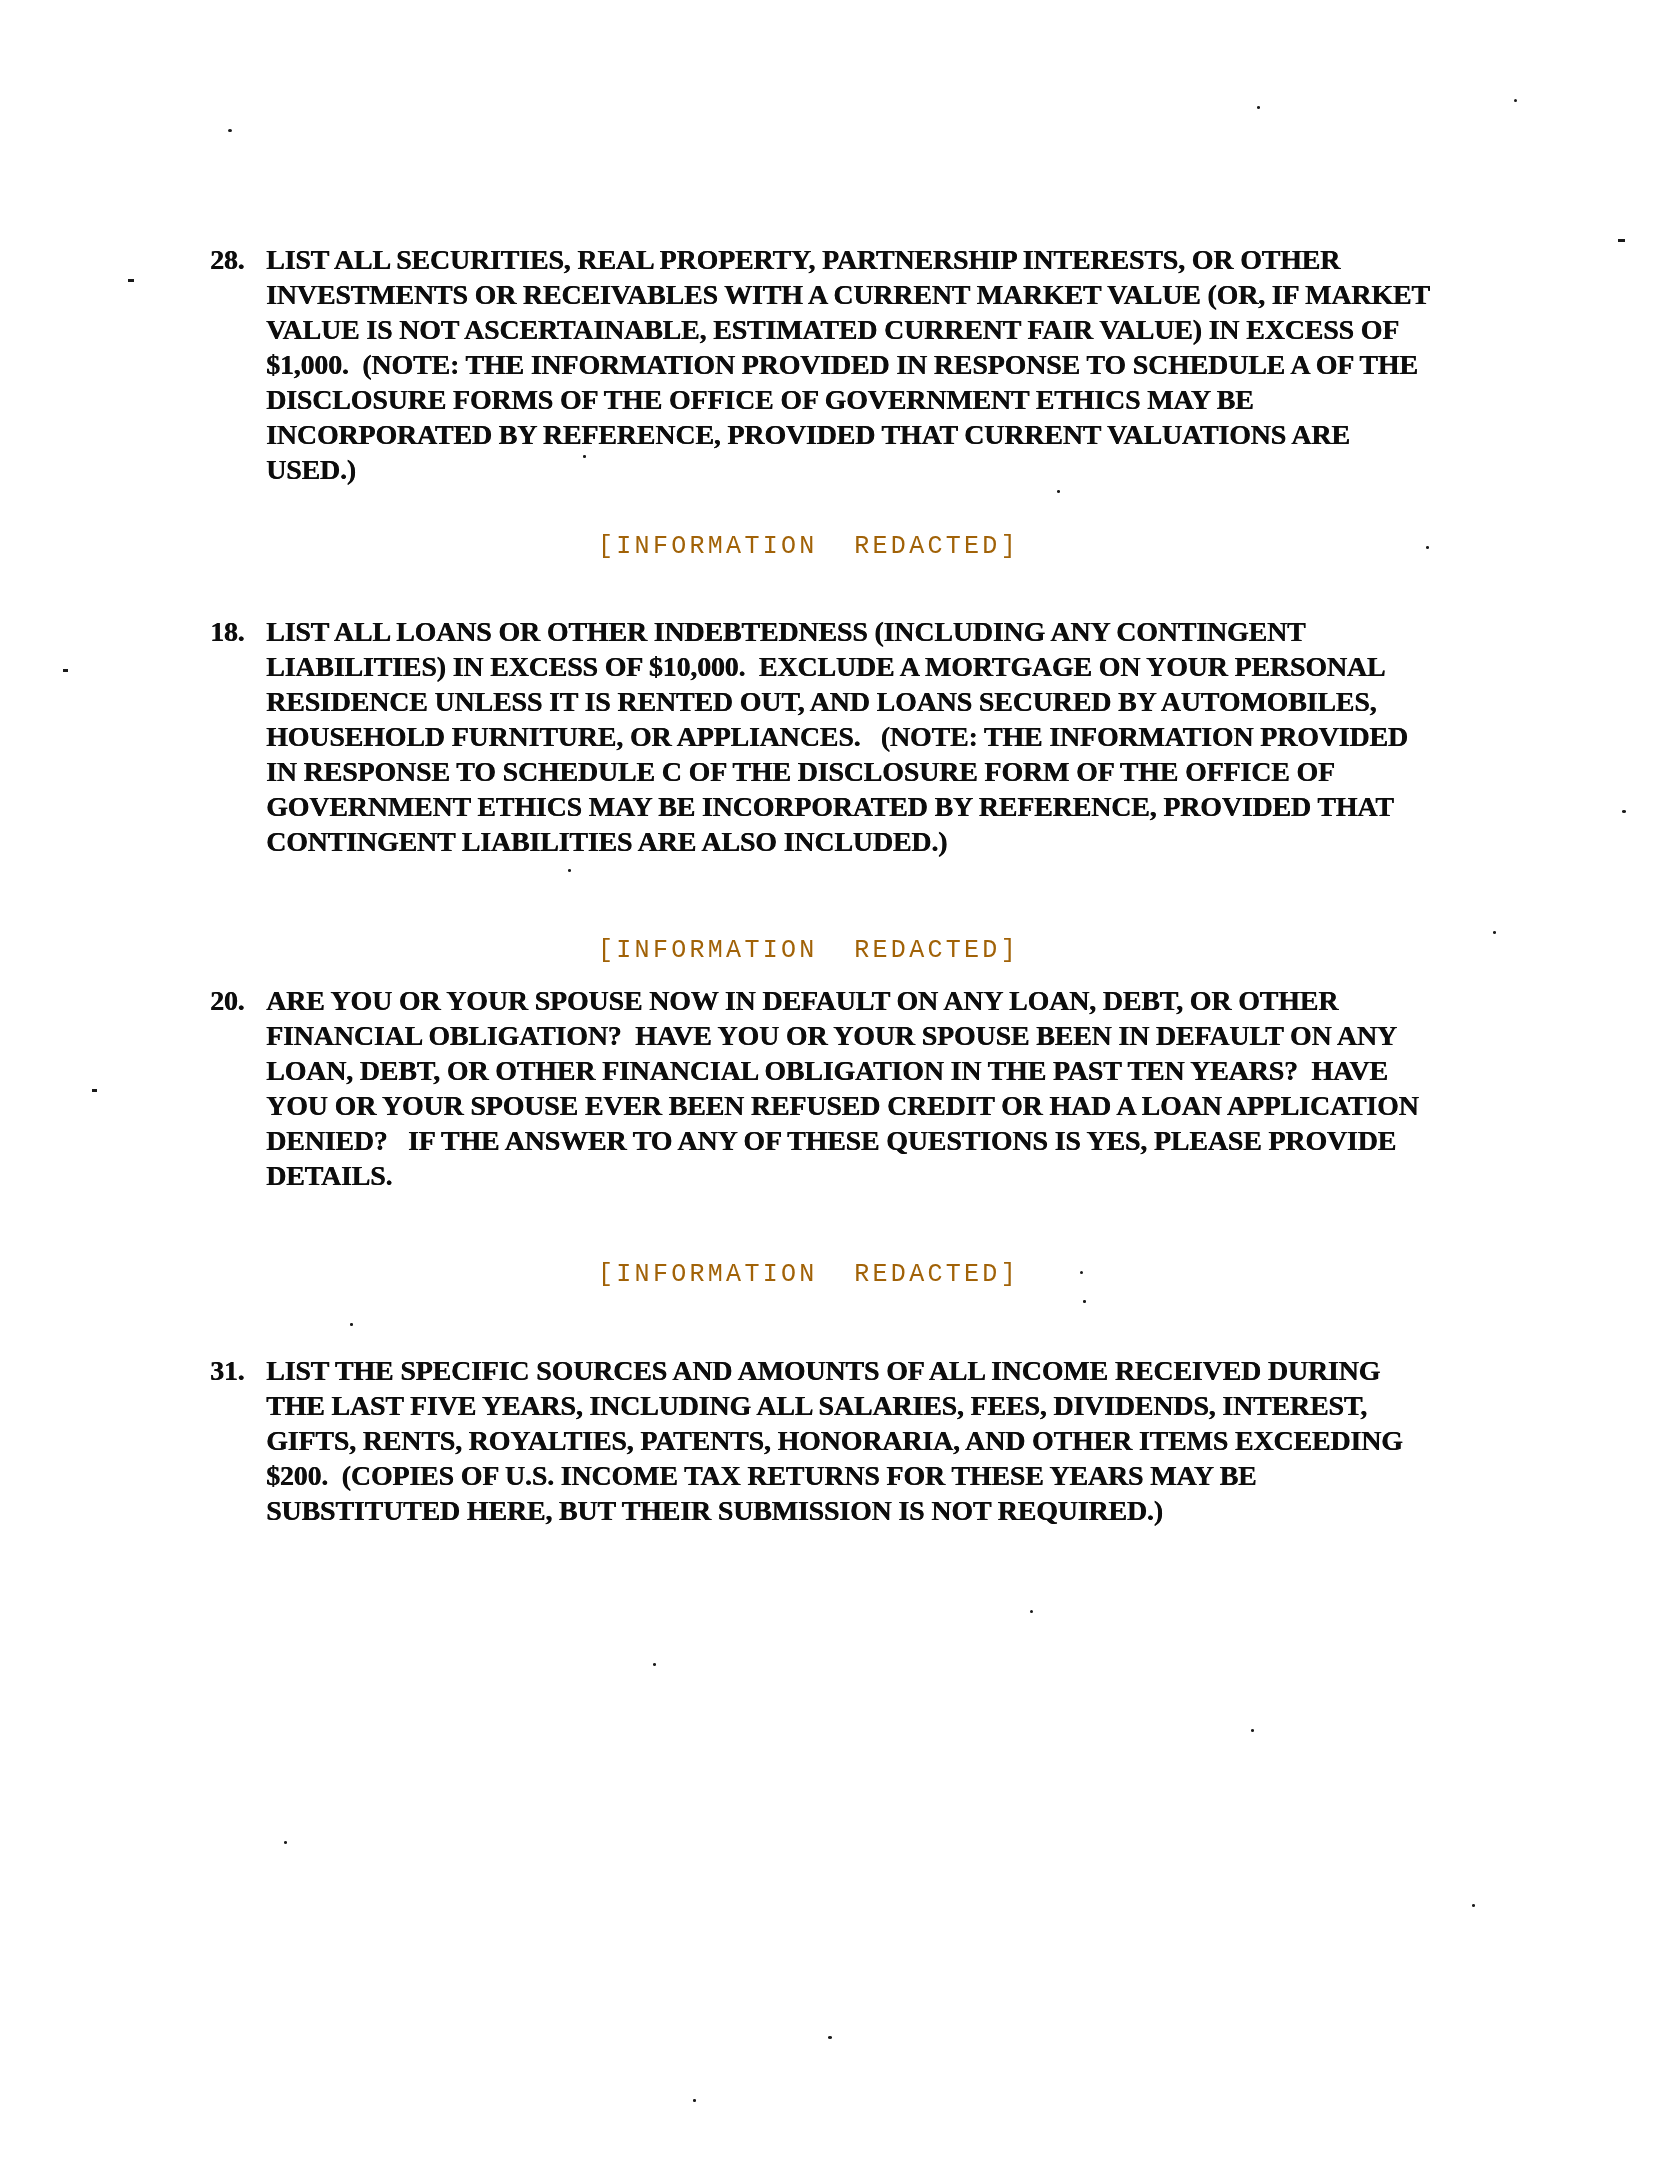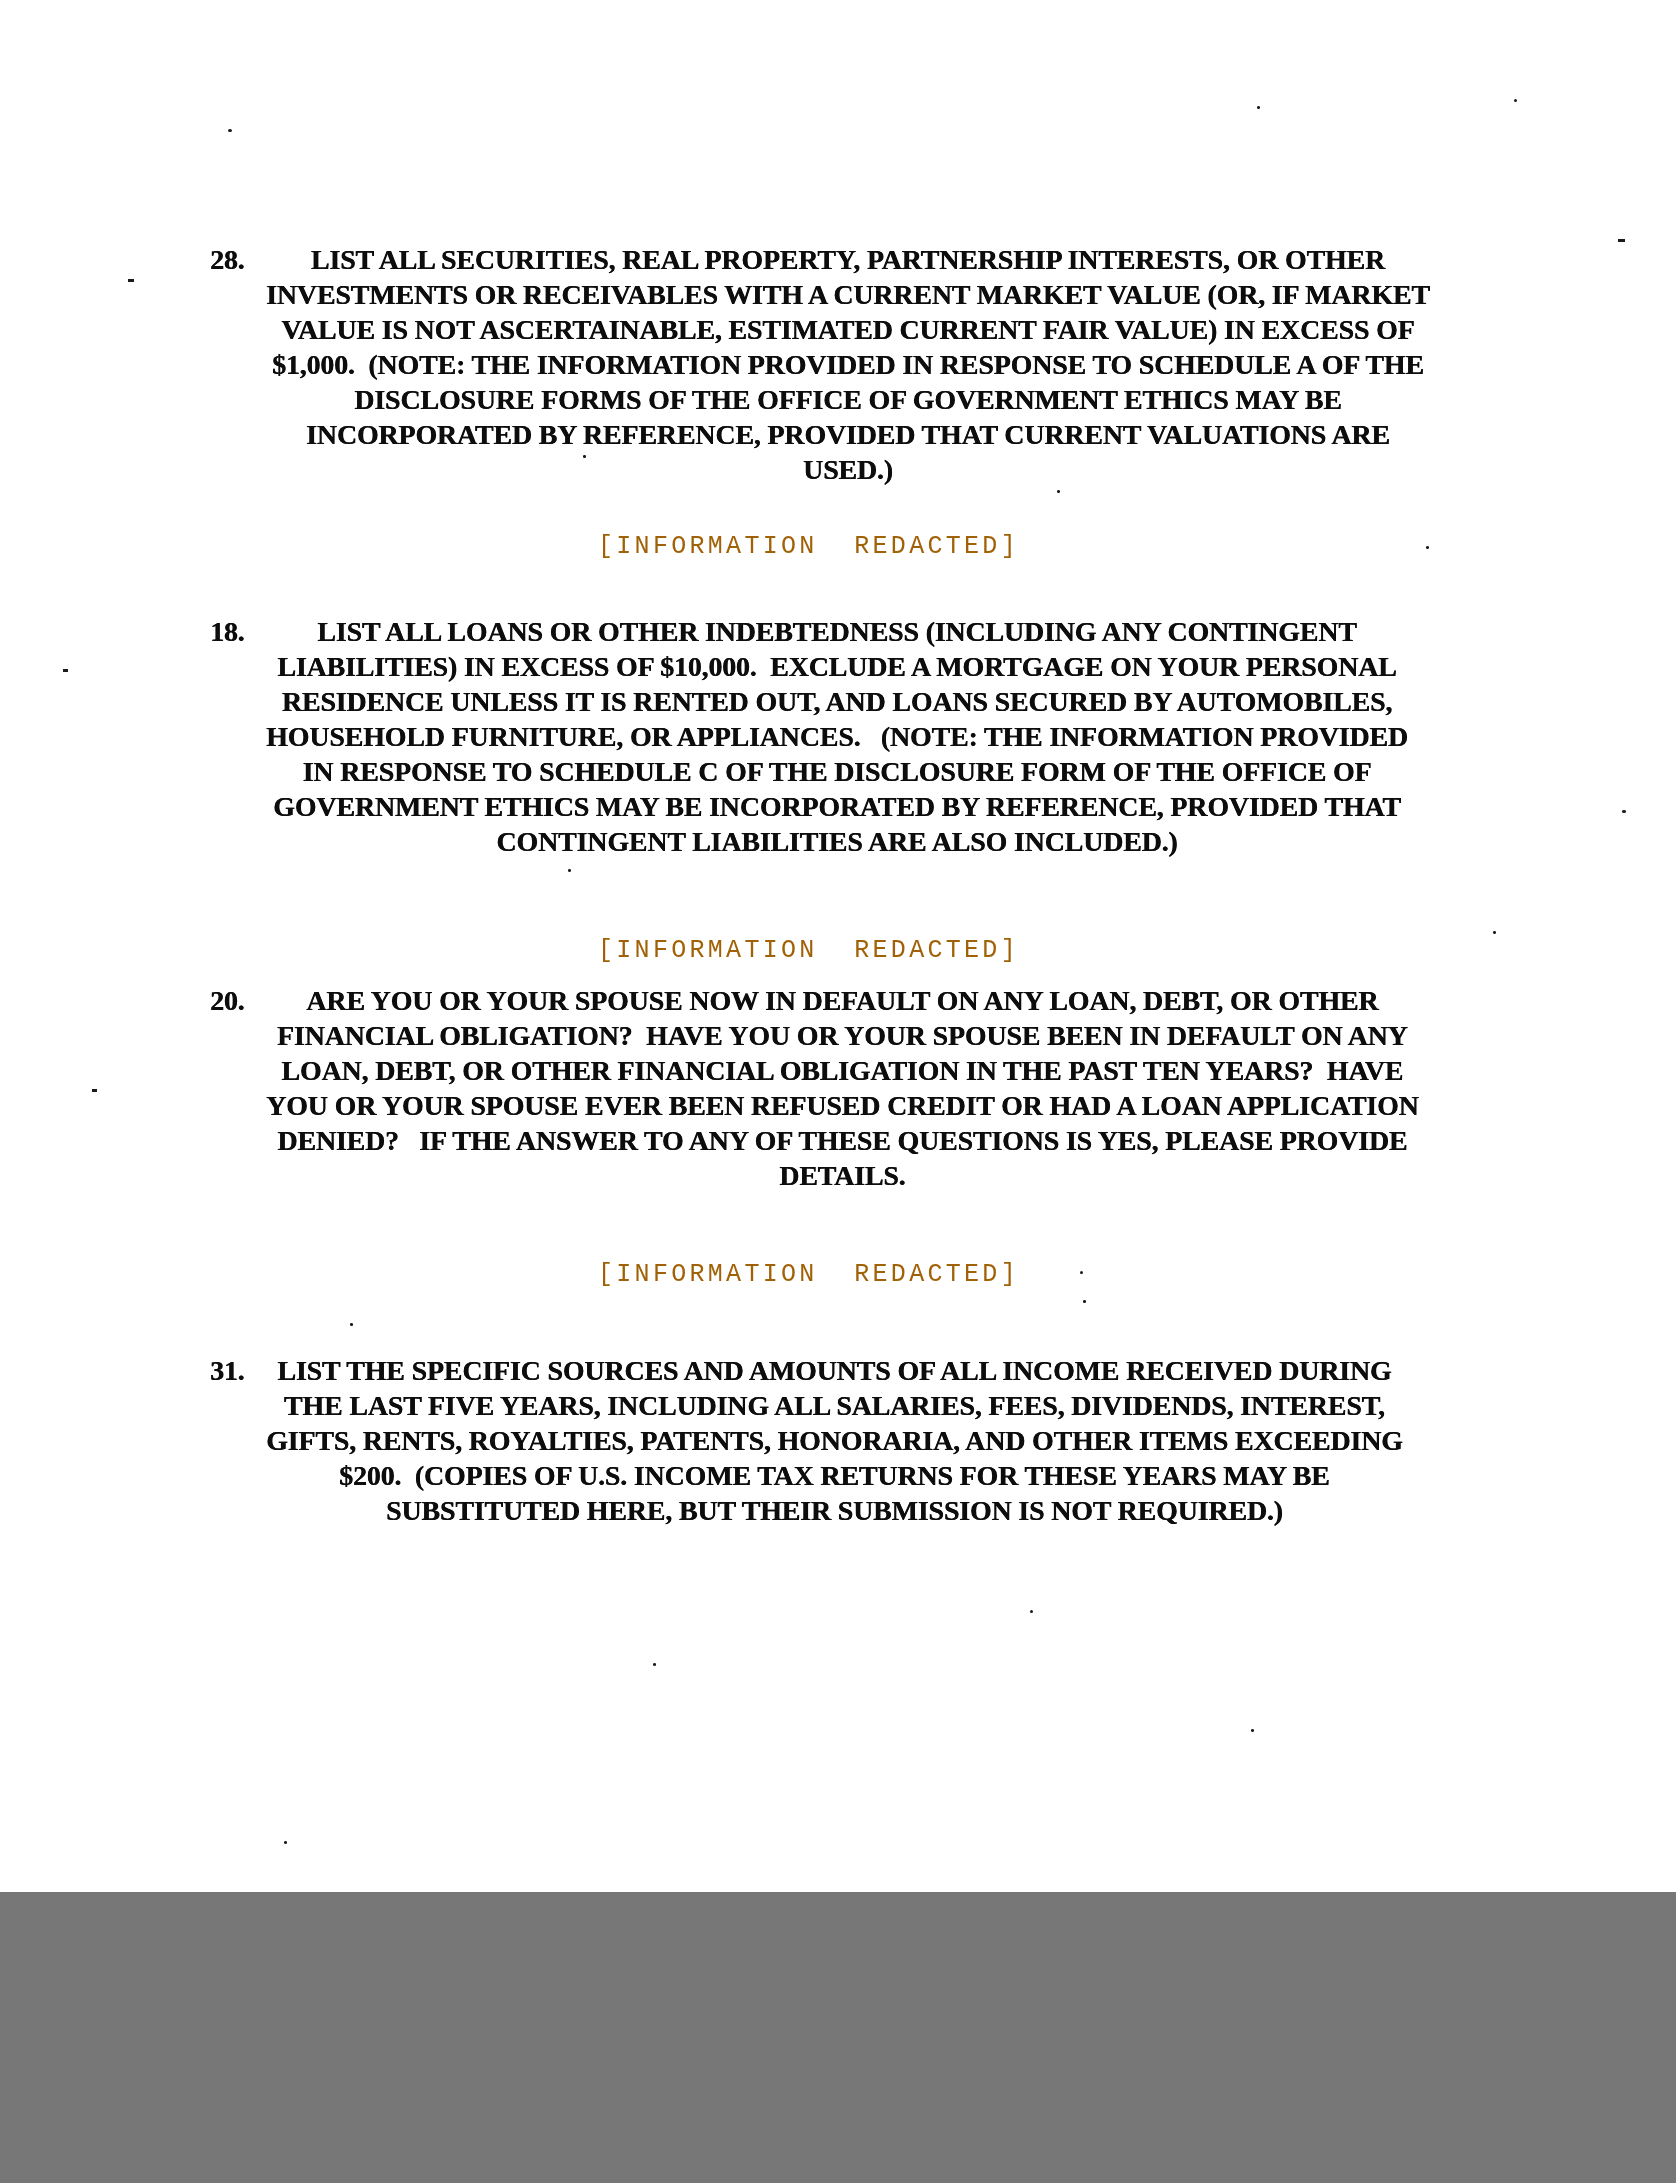--- a/index.html
+++ b/index.html
@@ -1,37 +1,36 @@
 <!DOCTYPE html>
 <html style="font-size:10.6px"><head>
 <meta charset="utf-8">
 <style>
   html,body { margin:0; padding:0; background:#777; }
   .page {
     position:relative;
-    width:1676px; height:1892px;
+    width:1676px; height:2183px;
     margin:0 auto;
     background:#ffffff;
     overflow:hidden;
     font-family:"Liberation Serif", serif;
   }
   .q-item { position:absolute; left:0; top:0; width:100%; }
   .q-num {
     position:absolute; left:210px; top:0;
     font-weight:bold; font-size:28px; line-height:35px;
     color:#0d0d0d; letter-spacing:-0.2px;
     text-shadow:0.4px 0 0 currentColor;
   }
   .q-text {
     position:absolute; left:266px; top:0;
     font-weight:bold; font-size:28px; line-height:35px;
     color:#0d0d0d; letter-spacing:-0.2px;
     white-space:pre;
     text-shadow:0.4px 0 0 currentColor;
-    text-align:center;
   }
   .redacted {
     position:absolute; left:598px;
     font-family:"Liberation Mono", monospace;
     font-size:25px; line-height:35px; letter-spacing:3.3px;
     color:#a16207; white-space:pre;
   }
   .speck { position:absolute; background:#1a1a1a; }
   .speck.round { border-radius:50%; }
 </style>

